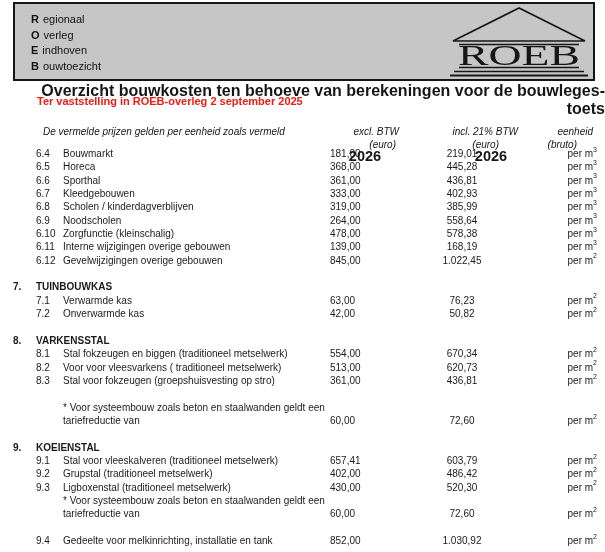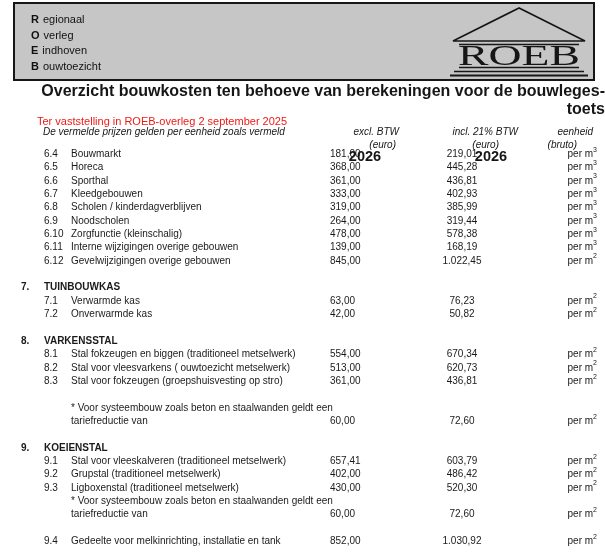--- a/index.html
+++ b/index.html
@@ -11,30 +11,30 @@
   
   .header-box {
     position:absolute; left:13px; top:2px; width:578px; height:75px;
     background:#c6c6c6; border:2px solid #161616;
   }
   .acronym { position:absolute; left:16px; top:8px; font-size:11px; line-height:15.5px; color:#111; }
   .acronym b { margin-right:4px; }
   .logo { position:absolute; right:5px; top:2px; }
   
   .doc-title { position:absolute; left:37px; top:82px; font-size:16px; font-weight:bold; color:#161616;text-align:right; }
-  .doc-subtitle { position:absolute; left:37px; top:95px; font-size:11px; font-weight:normal;margin-top:20px; }
+  .doc-subtitle { position:absolute; left:37px; top:95px; font-size:11px; font-weight:bold; }
   
   .th { position:absolute; color:#161616; }
   .year { top:104px; font-size:14.5px; font-weight:bold; transform:translateX(-50%);margin-top:44px; }
   .ital { font-style:italic; font-size:10px; }
   .line2 { top:126px; }
   .line3 { top:139px; }
   
   .rows { position:absolute; left:13px; top:147px; width:584px; }
-  .row { display:flex; height:13.35px; line-height:13.35px; font-size:10px; white-space:nowrap;margin-left:8px; }
+  .row { display:flex; height:13.35px; line-height:13.35px; font-size:10px; white-space:nowrap; }
   .row span { display:block; }
   .c0 { width:23px; flex:none; }
   .c1 { width:27px; flex:none; }
   .c2 { flex:1; min-width:0; }
   .cwide { flex:1; min-width:0; }
   .c3 { width:72px; flex:none; text-align:left; }
   .c4 { width:120px; flex:none; text-align:center; }
   .c5 { width:75px; flex:none; text-align:right; }
   .row.section { font-weight:bold; }
   sup { font-size:7px; position:relative; top:-1px; line-height:0; }
@@ -115,21 +115,21 @@
         <span class="c2">Scholen / kinderdagverblijven</span>
         <span class="c3">319,00</span>
         <span class="c4">385,99</span>
         <span class="c5">per m<sup>3</sup></span>
       </div>
       <div class="row item">
         <span class="c0"></span>
         <span class="c1">6.9</span>
         <span class="c2">Noodscholen</span>
         <span class="c3">264,00</span>
-        <span class="c4">319,44</span>
+        <span class="c4">558,64</span>
         <span class="c5">per m<sup>3</sup></span>
       </div>
       <div class="row item">
         <span class="c0"></span>
         <span class="c1">6.10</span>
         <span class="c2">Zorgfunctie (kleinschalig)</span>
         <span class="c3">478,00</span>
         <span class="c4">578,38</span>
         <span class="c5">per m<sup>3</sup></span>
       </div>
@@ -179,21 +179,21 @@
         <span class="c0"></span>
         <span class="c1">8.1</span>
         <span class="c2">Stal fokzeugen en biggen (traditioneel metselwerk)</span>
         <span class="c3">554,00</span>
         <span class="c4">670,34</span>
         <span class="c5">per m<sup>2</sup></span>
       </div>
       <div class="row item">
         <span class="c0"></span>
         <span class="c1">8.2</span>
-        <span class="c2">Stal voor vleesvarkens ( ouwtoezicht metselwerk)</span>
+        <span class="c2">Voor voor vleesvarkens ( traditioneel metselwerk)</span>
         <span class="c3">513,00</span>
         <span class="c4">620,73</span>
         <span class="c5">per m<sup>2</sup></span>
       </div>
       <div class="row item">
         <span class="c0"></span>
         <span class="c1">8.3</span>
         <span class="c2">Stal voor fokzeugen (groepshuisvesting op stro)</span>
         <span class="c3">361,00</span>
         <span class="c4">436,81</span>

